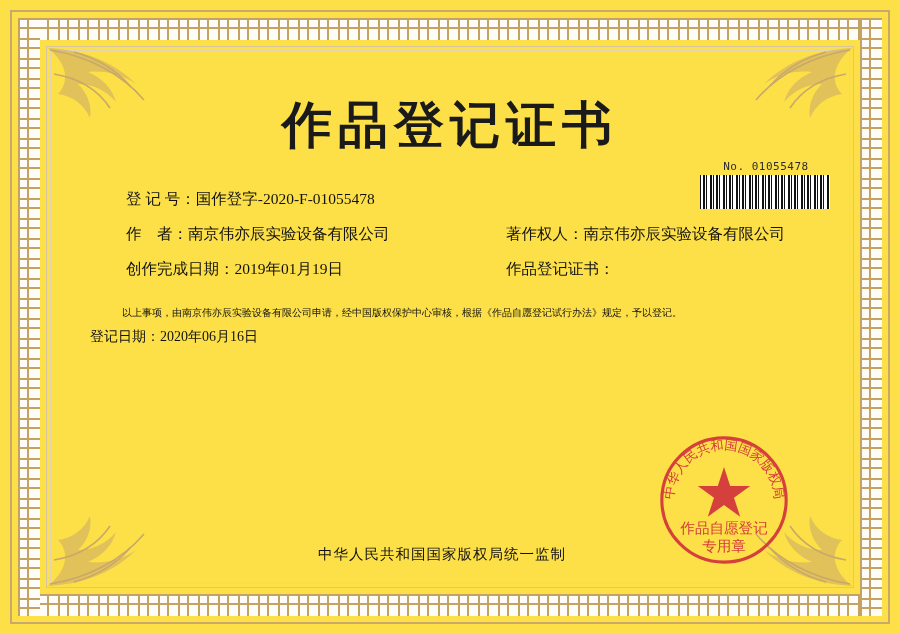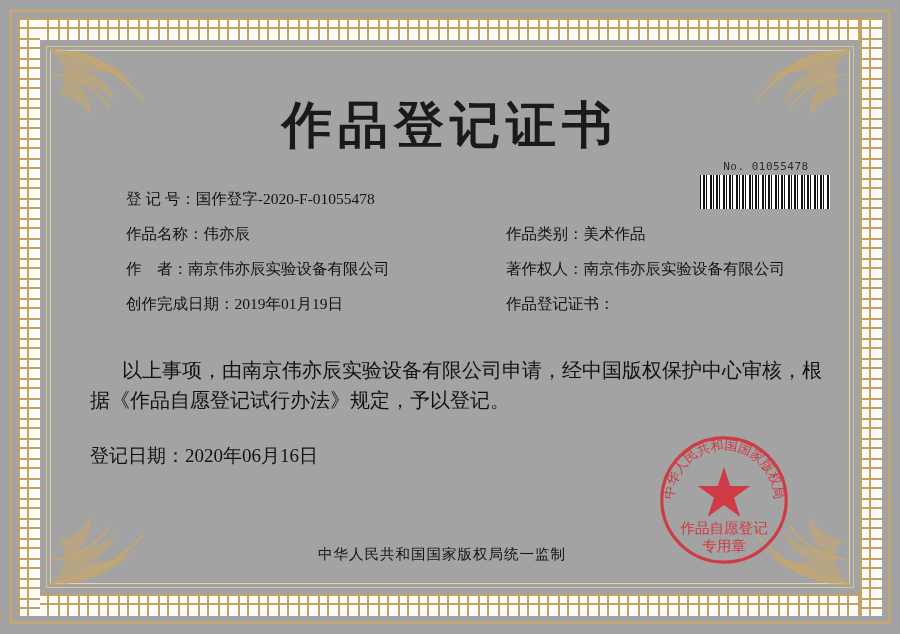--- a/index.html
+++ b/index.html
@@ -7,21 +7,21 @@
     padding: 0;
     background: #ffffff;
   }
   body {
     font-family: "Liberation Serif", "DejaVu Serif", serif;
   }
   .certificate {
     position: relative;
     width: 900px;
     height: 634px;
-    background: #a3a3a3;
+    background: #fde047;
     overflow: hidden;
   }
 
   
   .border-outer {
     position: absolute;
     left: 10px; top: 10px; right: 10px; bottom: 10px;
     border: 2px solid #c9a86a;
   }
   .greek-band {
@@ -147,35 +147,34 @@
   .field-label {
     white-space: pre;
     color: #111;
     margin-left: 36px;
   }
   .field-value {
     color: #111;
   }
 
   .body-text {
-    margin-top: 40px;
+    margin-top: 18px;
     padding-left: 30px;
     padding-right: 18px;
-    font-size: 20px;
+    font-size: 10px;
     line-height: 30px;
     color: #111;
     text-align: justify;
   }
   .body-text .indent { display: inline-block; width: 32px; }
 
   .footer-row {
-    margin-top: 28px;
     padding-left: 30px;
     display: flex;
-    font-size: 19px;
+    font-size: 14px;
     color: #111;
   }
   .footer-left { width: 380px; }
   .footer-right { flex: 1; }
 
   .bottom-note {
     position: absolute;
     left: 0; right: 16px;
     bottom: 10px;
     text-align: center;
@@ -258,30 +257,20 @@
         <div class="field-col col-left">
           <span class="field-label">登 记 号：</span>
           <span class="field-value">国作登字-2020-F-01055478</span>
         </div>
         <div class="field-col col-right">
           <span class="field-label"></span>
           <span class="field-value"></span>
         </div>
       </div>
 
-      <div class="field-row">
-        <div class="field-col col-left">
-          <span class="field-label">作品名称：</span>
-          <span class="field-value">伟亦辰</span>
-        </div>
-        <div class="field-col col-right">
-          <span class="field-label">作品类别：</span>
-          <span class="field-value">美术作品</span>
-        </div>
-      </div>
 
       <div class="field-row">
         <div class="field-col col-left">
           <span class="field-label">作    者：</span>
           <span class="field-value">南京伟亦辰实验设备有限公司</span>
         </div>
         <div class="field-col col-right">
           <span class="field-label">著作权人：</span>
           <span class="field-value">南京伟亦辰实验设备有限公司</span>
         </div>

